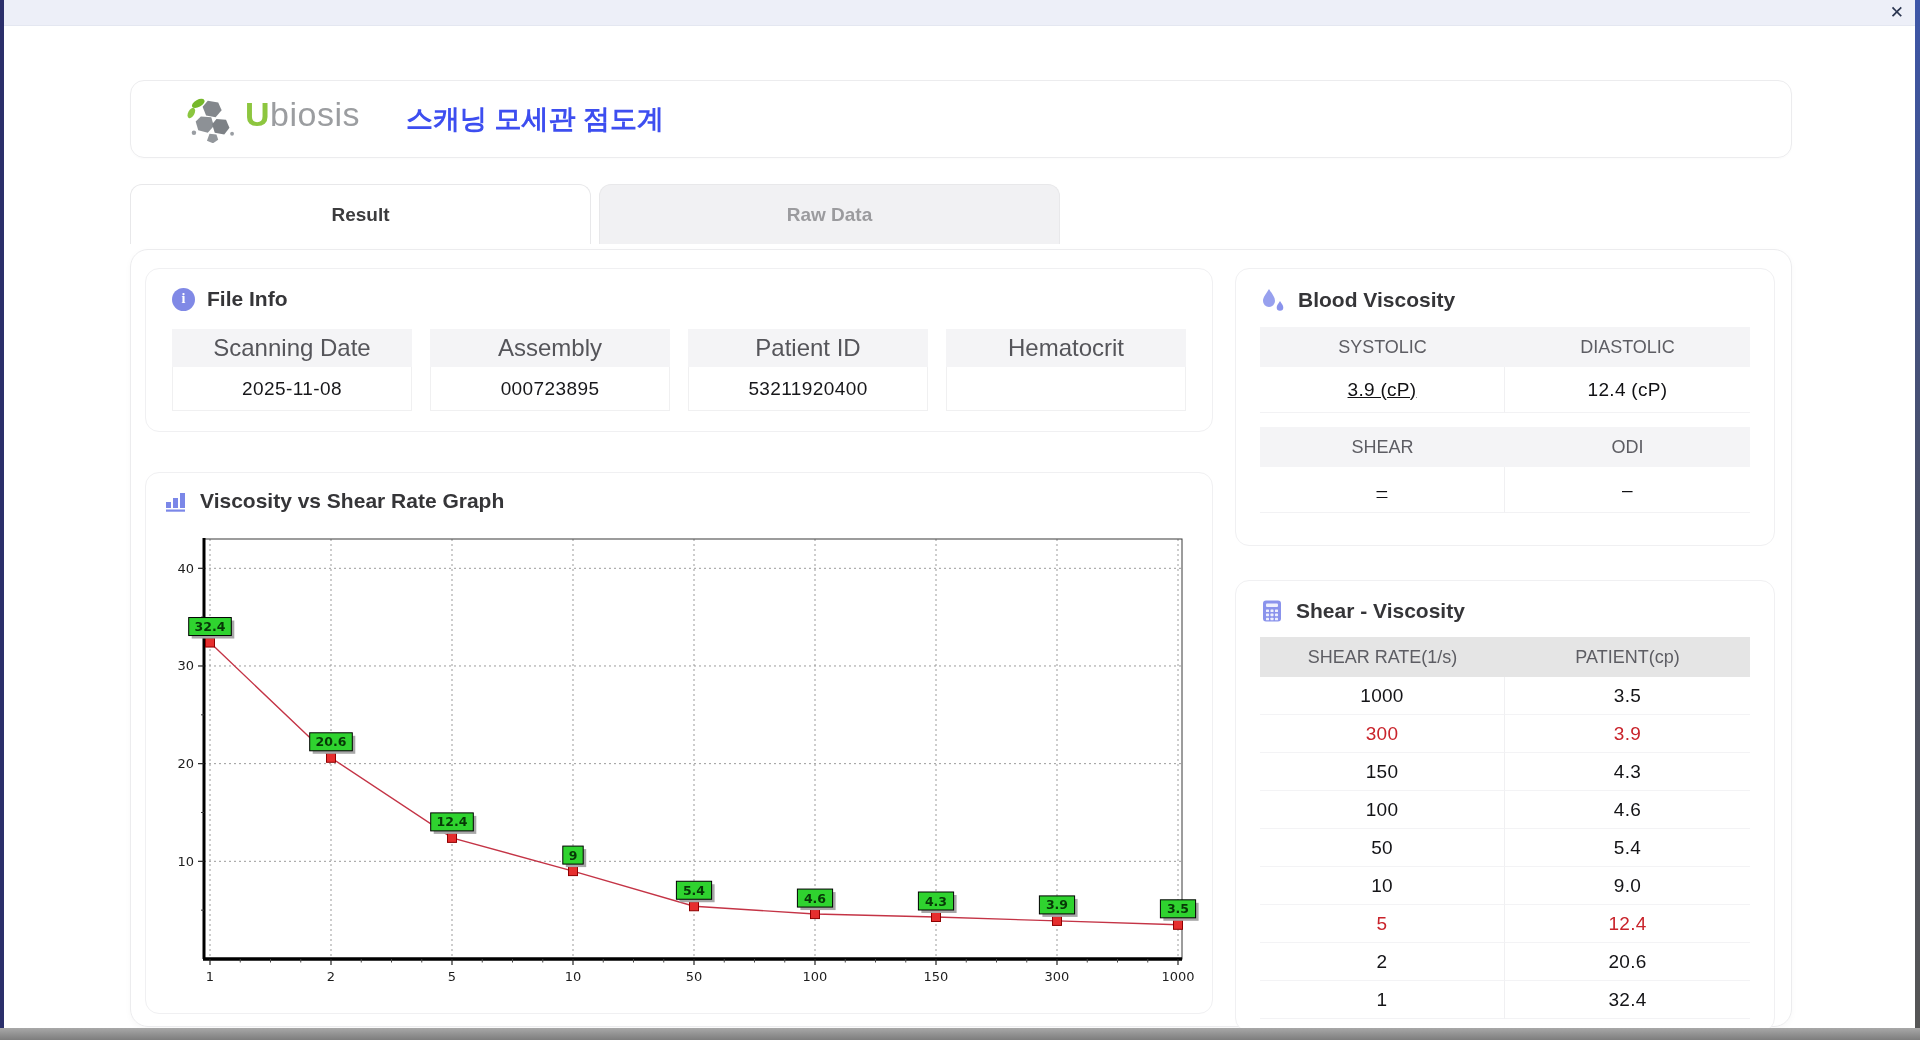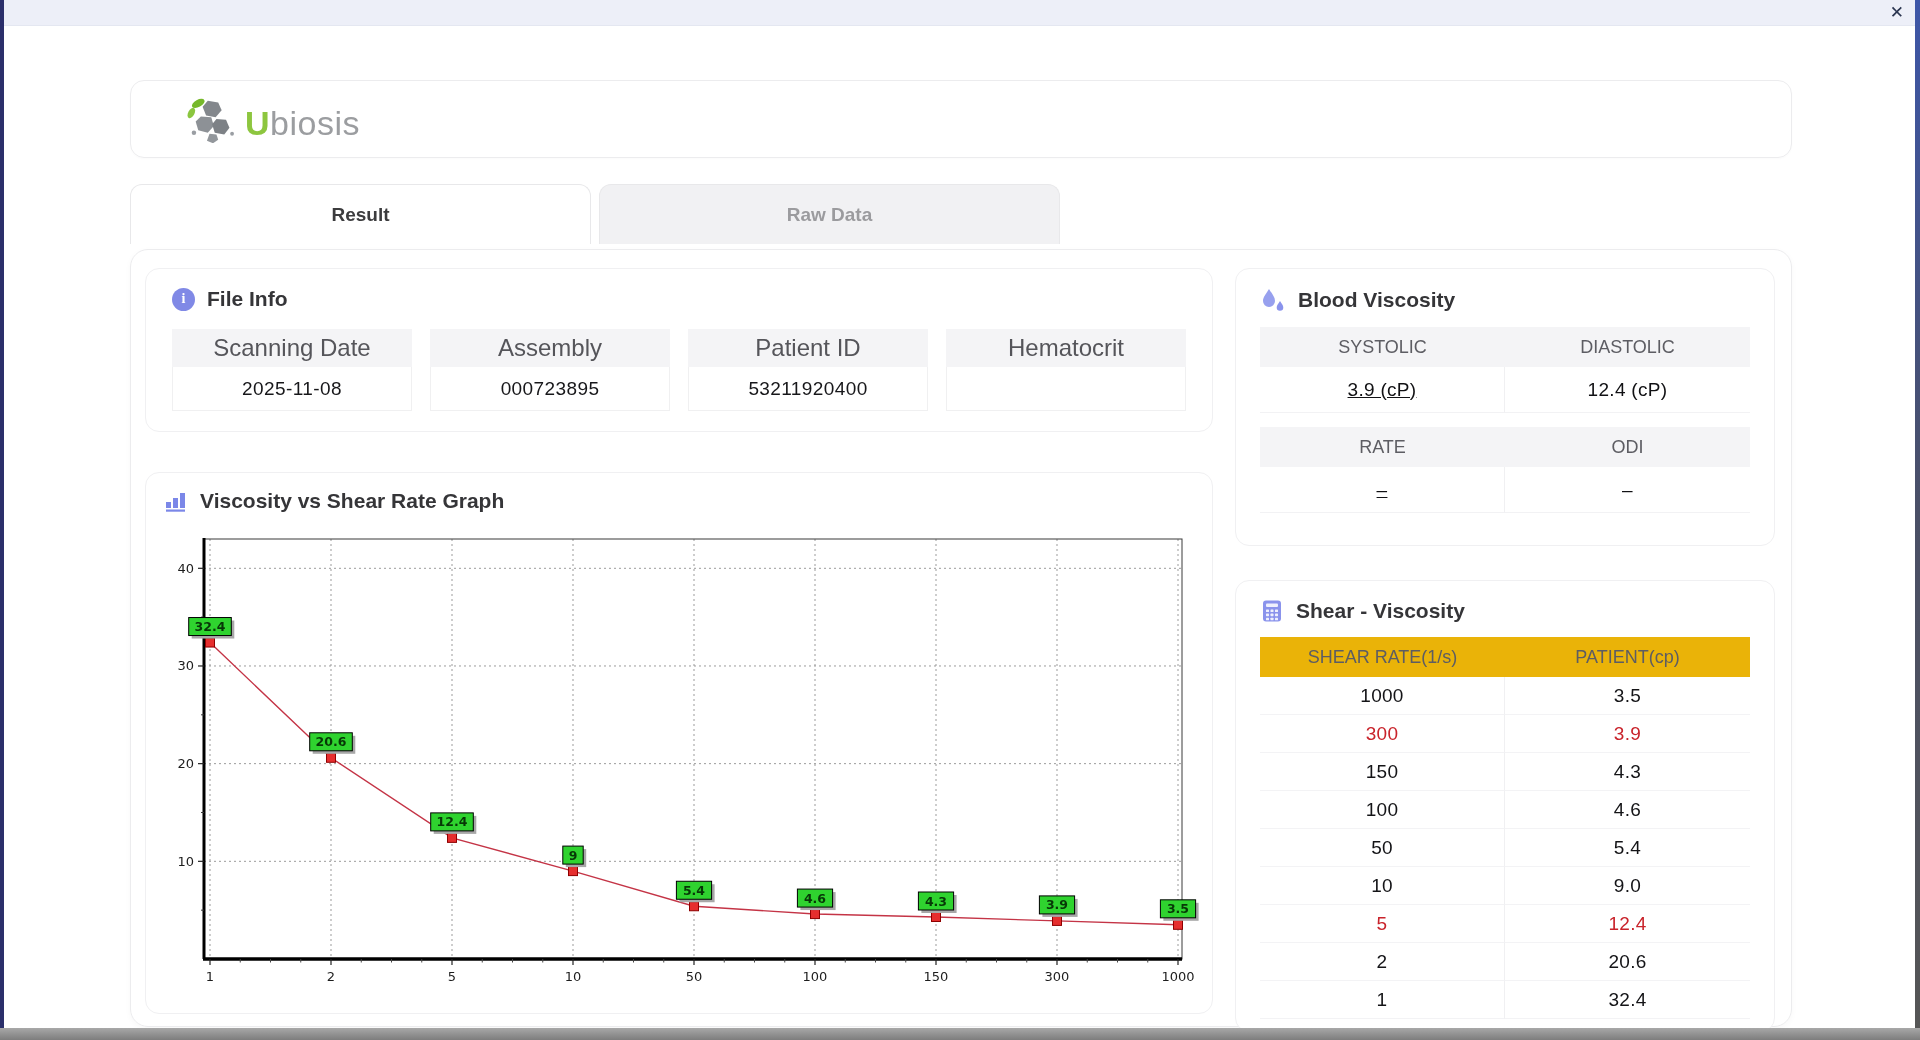--- a/index.html
+++ b/index.html
@@ -18,21 +18,21 @@
   .bottombar { position: absolute; bottom: 0; left: 0; right: 0; height: 12px;
     background: linear-gradient(#a8a8a8, #7d7d7d); z-index: 60; }
 
   
   .page { position: absolute; top: 26px; left: 0; right: 0; bottom: 12px;
     padding: 54px 128px 0 130px; background: #fff; }
 
   .header-card { height: 78px; border: 1px solid #ececee; border-radius: 14px;
     display: flex; align-items: center; padding: 0 56px;
     box-shadow: 0 1px 2px rgba(0,0,0,.02); }
-  .logo { display: flex; align-items: flex-end; gap: 6px; }
+  .logo { display: flex; align-items: flex-start; gap: 6px; }
   .logo-text { font-size: 34px; letter-spacing: .5px; color: #9b9da0; font-weight: 500; }
   .logo-text .u { color: #8dc63f; font-weight: 700; }
   .app-title { margin-left: 46px; font-size: 27px; font-weight: 700; color: #3d4ef0; }
 
   .tabs { display: flex; gap: 8px; margin-top: 26px; height: 60px; }
   .tab { width: 461px; display: flex; align-items: center; justify-content: center;
     font-size: 19px; font-weight: 700; border-radius: 12px 12px 0 0;
     border: 1px solid #e8e8ea; border-bottom: none; cursor: pointer; }
   .tab.active { background: #fff; color: #3c3c3e; }
   .tab.inactive { background: #f1f1f3; color: #9b9b9e; }
@@ -66,21 +66,21 @@
   .pair-row { display: grid; grid-template-columns: 1fr 1fr; }
   .pair-head { margin-top: 14px; background: #f4f4f6; }
   .pair-head div { height: 40px; display: flex; align-items: center; justify-content: center;
     font-size: 18px; color: #5d5d63; font-weight: 500; }
   .pair-val div { height: 46px; display: flex; align-items: center; justify-content: center;
     font-size: 19px; color: #111114; border-bottom: 1px solid #f2f2f4; letter-spacing: .3px; }
   .pair-val div:first-child { border-right: 1px solid #f0f0f2; text-decoration: underline; }
 
   .sv-card { margin-top: 34px; padding: 18px 24px 12px; }
   .sv-table { margin-top: 14px; }
-  .sv-head { display: grid; grid-template-columns: 1fr 1fr; background: #eab308; }
+  .sv-head { display: grid; grid-template-columns: 1fr 1fr; background: #e5e5e5; }
   .sv-head div { height: 40px; display: flex; align-items: center; justify-content: center;
     font-size: 18px; color: #5d5d63; font-weight: 500; }
   .sv-row { display: grid; grid-template-columns: 1fr 1fr; }
   .sv-row div { height: 38px; display: flex; align-items: center; justify-content: center;
     font-size: 19px; color: #141417; border-bottom: 1px solid #f3f3f5; letter-spacing: .3px; }
   .sv-row div:first-child { border-right: 1px solid #f0f0f2; }
   .sv-row.hl div { color: #c9232b; }
 
   
   .icon-badge { width: 23px; height: 23px; border-radius: 50%; background: #8089e6;
@@ -106,20 +106,21 @@
         <ellipse cx="5" cy="20" rx="6.5" ry="3.6" fill="#8bc63f" transform="rotate(-62 5 20)"></ellipse>
         <polygon points="24,6 36,8 40,17 33,25 22,23 18,13" fill="#83878c"></polygon>
         <polygon points="16,24 28,25 31,35 24,43 13,40 10,30" fill="#8d9196"></polygon>
         <polygon points="34,27 45,28 49,37 43,45 32,43 29,33" fill="#7d8186"></polygon>
         <polygon points="26,44 34,45 36,51 30,55 23,52" fill="#93979c"></polygon>
         <circle cx="8" cy="43" r="2.6" fill="#9a9ea3"></circle>
         <circle cx="52" cy="44" r="2.2" fill="#9a9ea3"></circle>
       </svg>
       <span class="logo-text"><span class="u">U</span><span>biosis</span></span>
     </div>
+    <div class="app-title">스캐닝 모세관 점도계</div>
   </div>
 
   <div class="tabs">
     <div class="tab active">Result</div>
     <div class="tab inactive">Raw Data</div>
   </div>
 
   <div class="main-card">
 
     <div class="left-col">
@@ -287,21 +288,21 @@
         <div id="bv-groups">
             <div class="pair-row pair-head">
               <div>SYSTOLIC</div>
               <div>DIASTOLIC</div>
             </div>
             <div class="pair-row pair-val">
               <div>3.9 (cP)</div>
               <div>12.4 (cP)</div>
             </div>
             <div class="pair-row pair-head">
-              <div>RATE</div>
+              <div>SHEAR</div>
               <div>ODI</div>
             </div>
             <div class="pair-row pair-val">
               <div>–</div>
               <div>–</div>
             </div>
           </div>
       </div>
 
       <div class="card sv-card">

